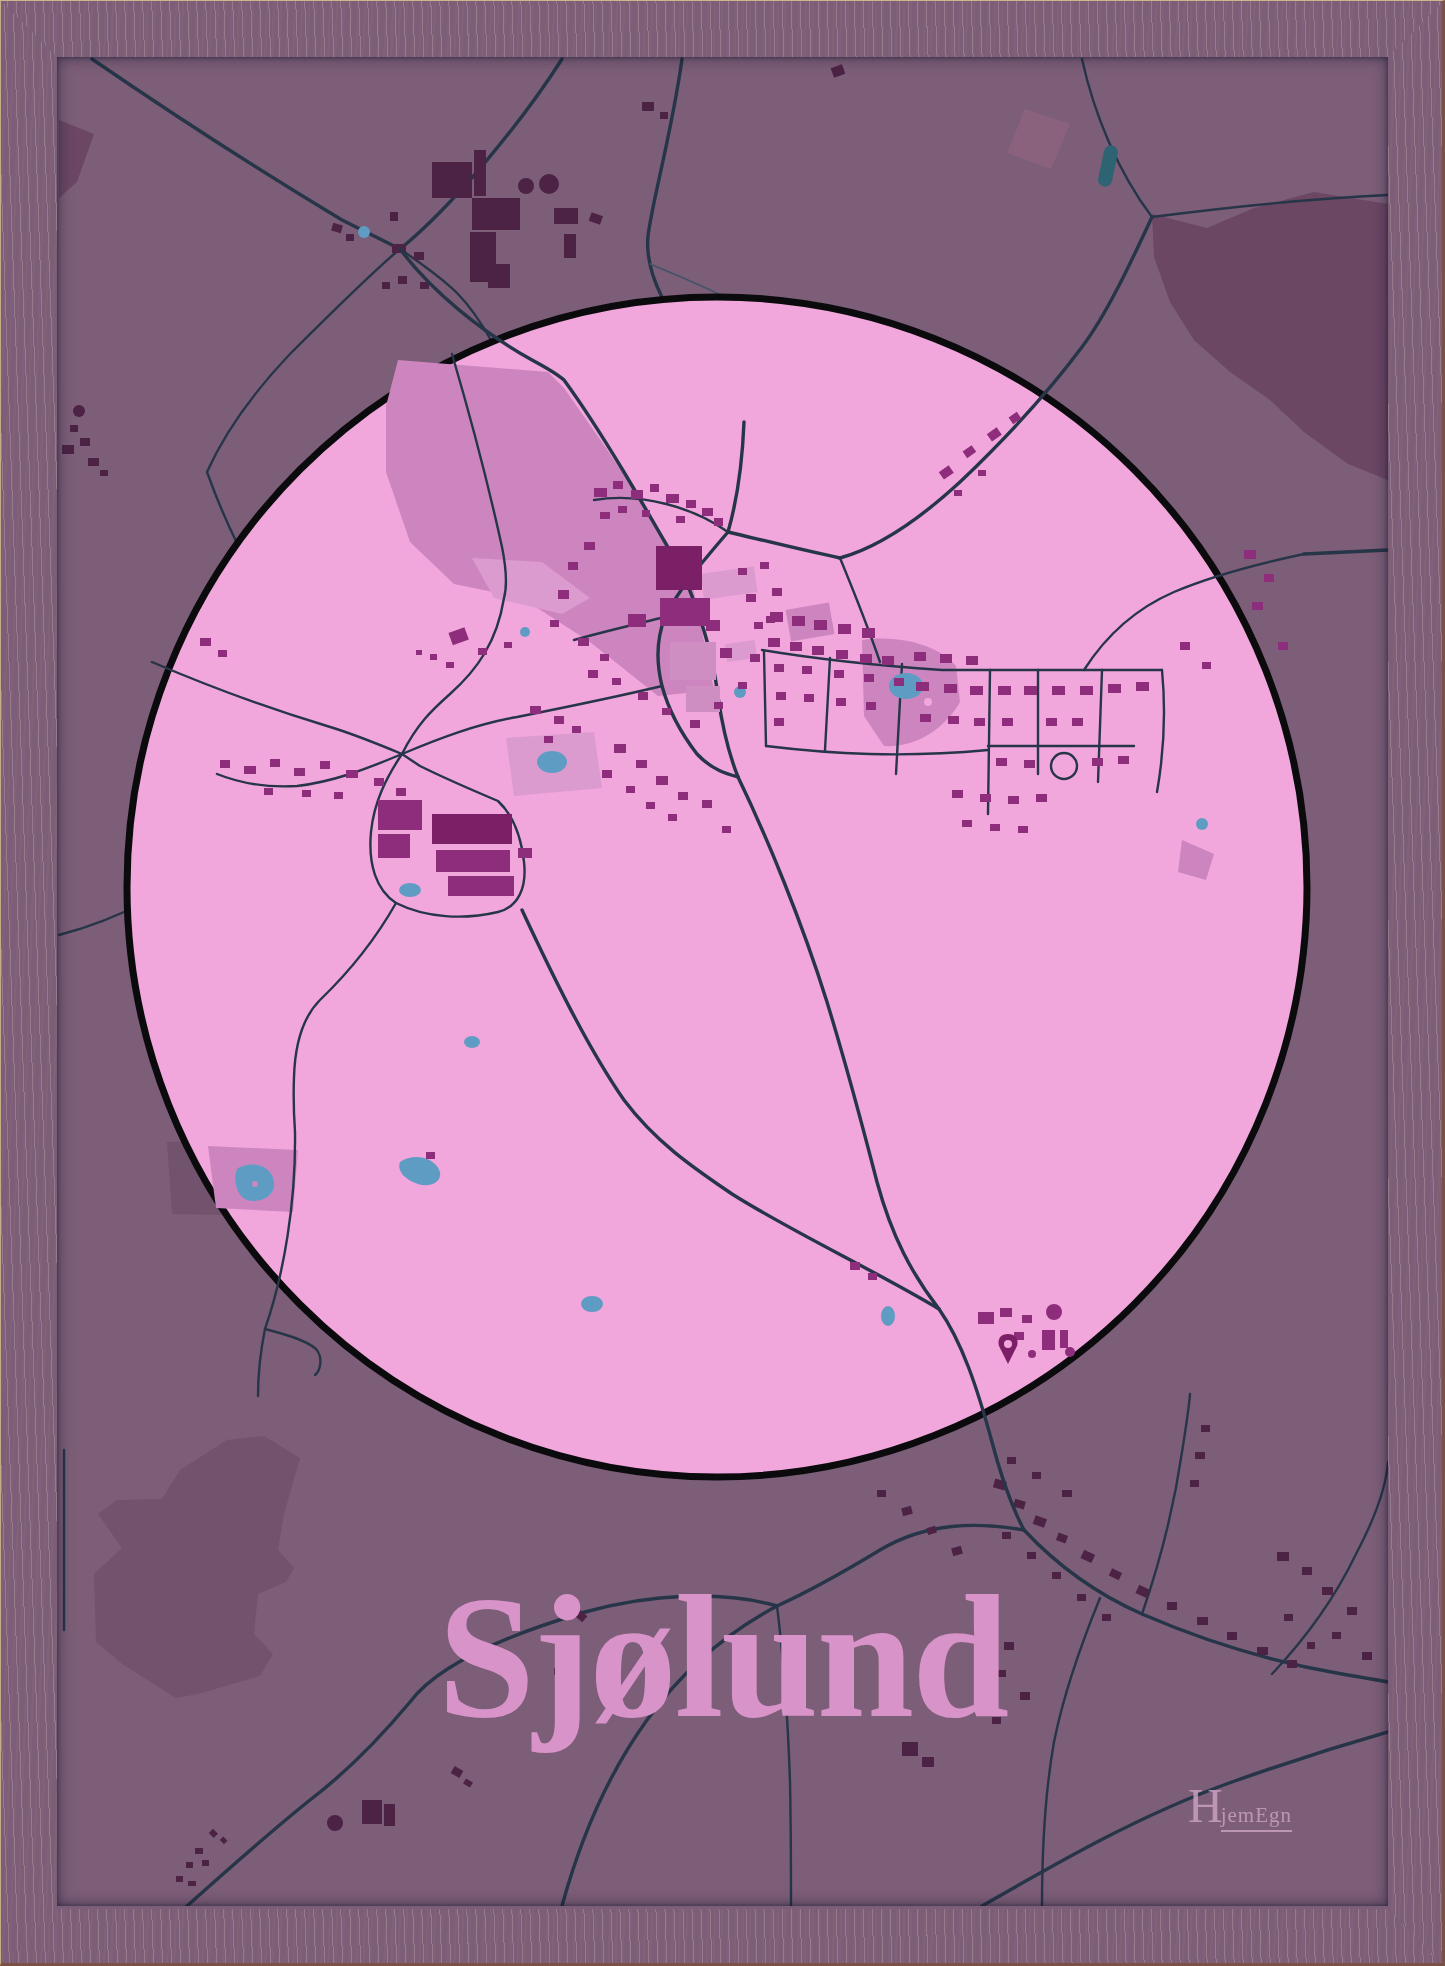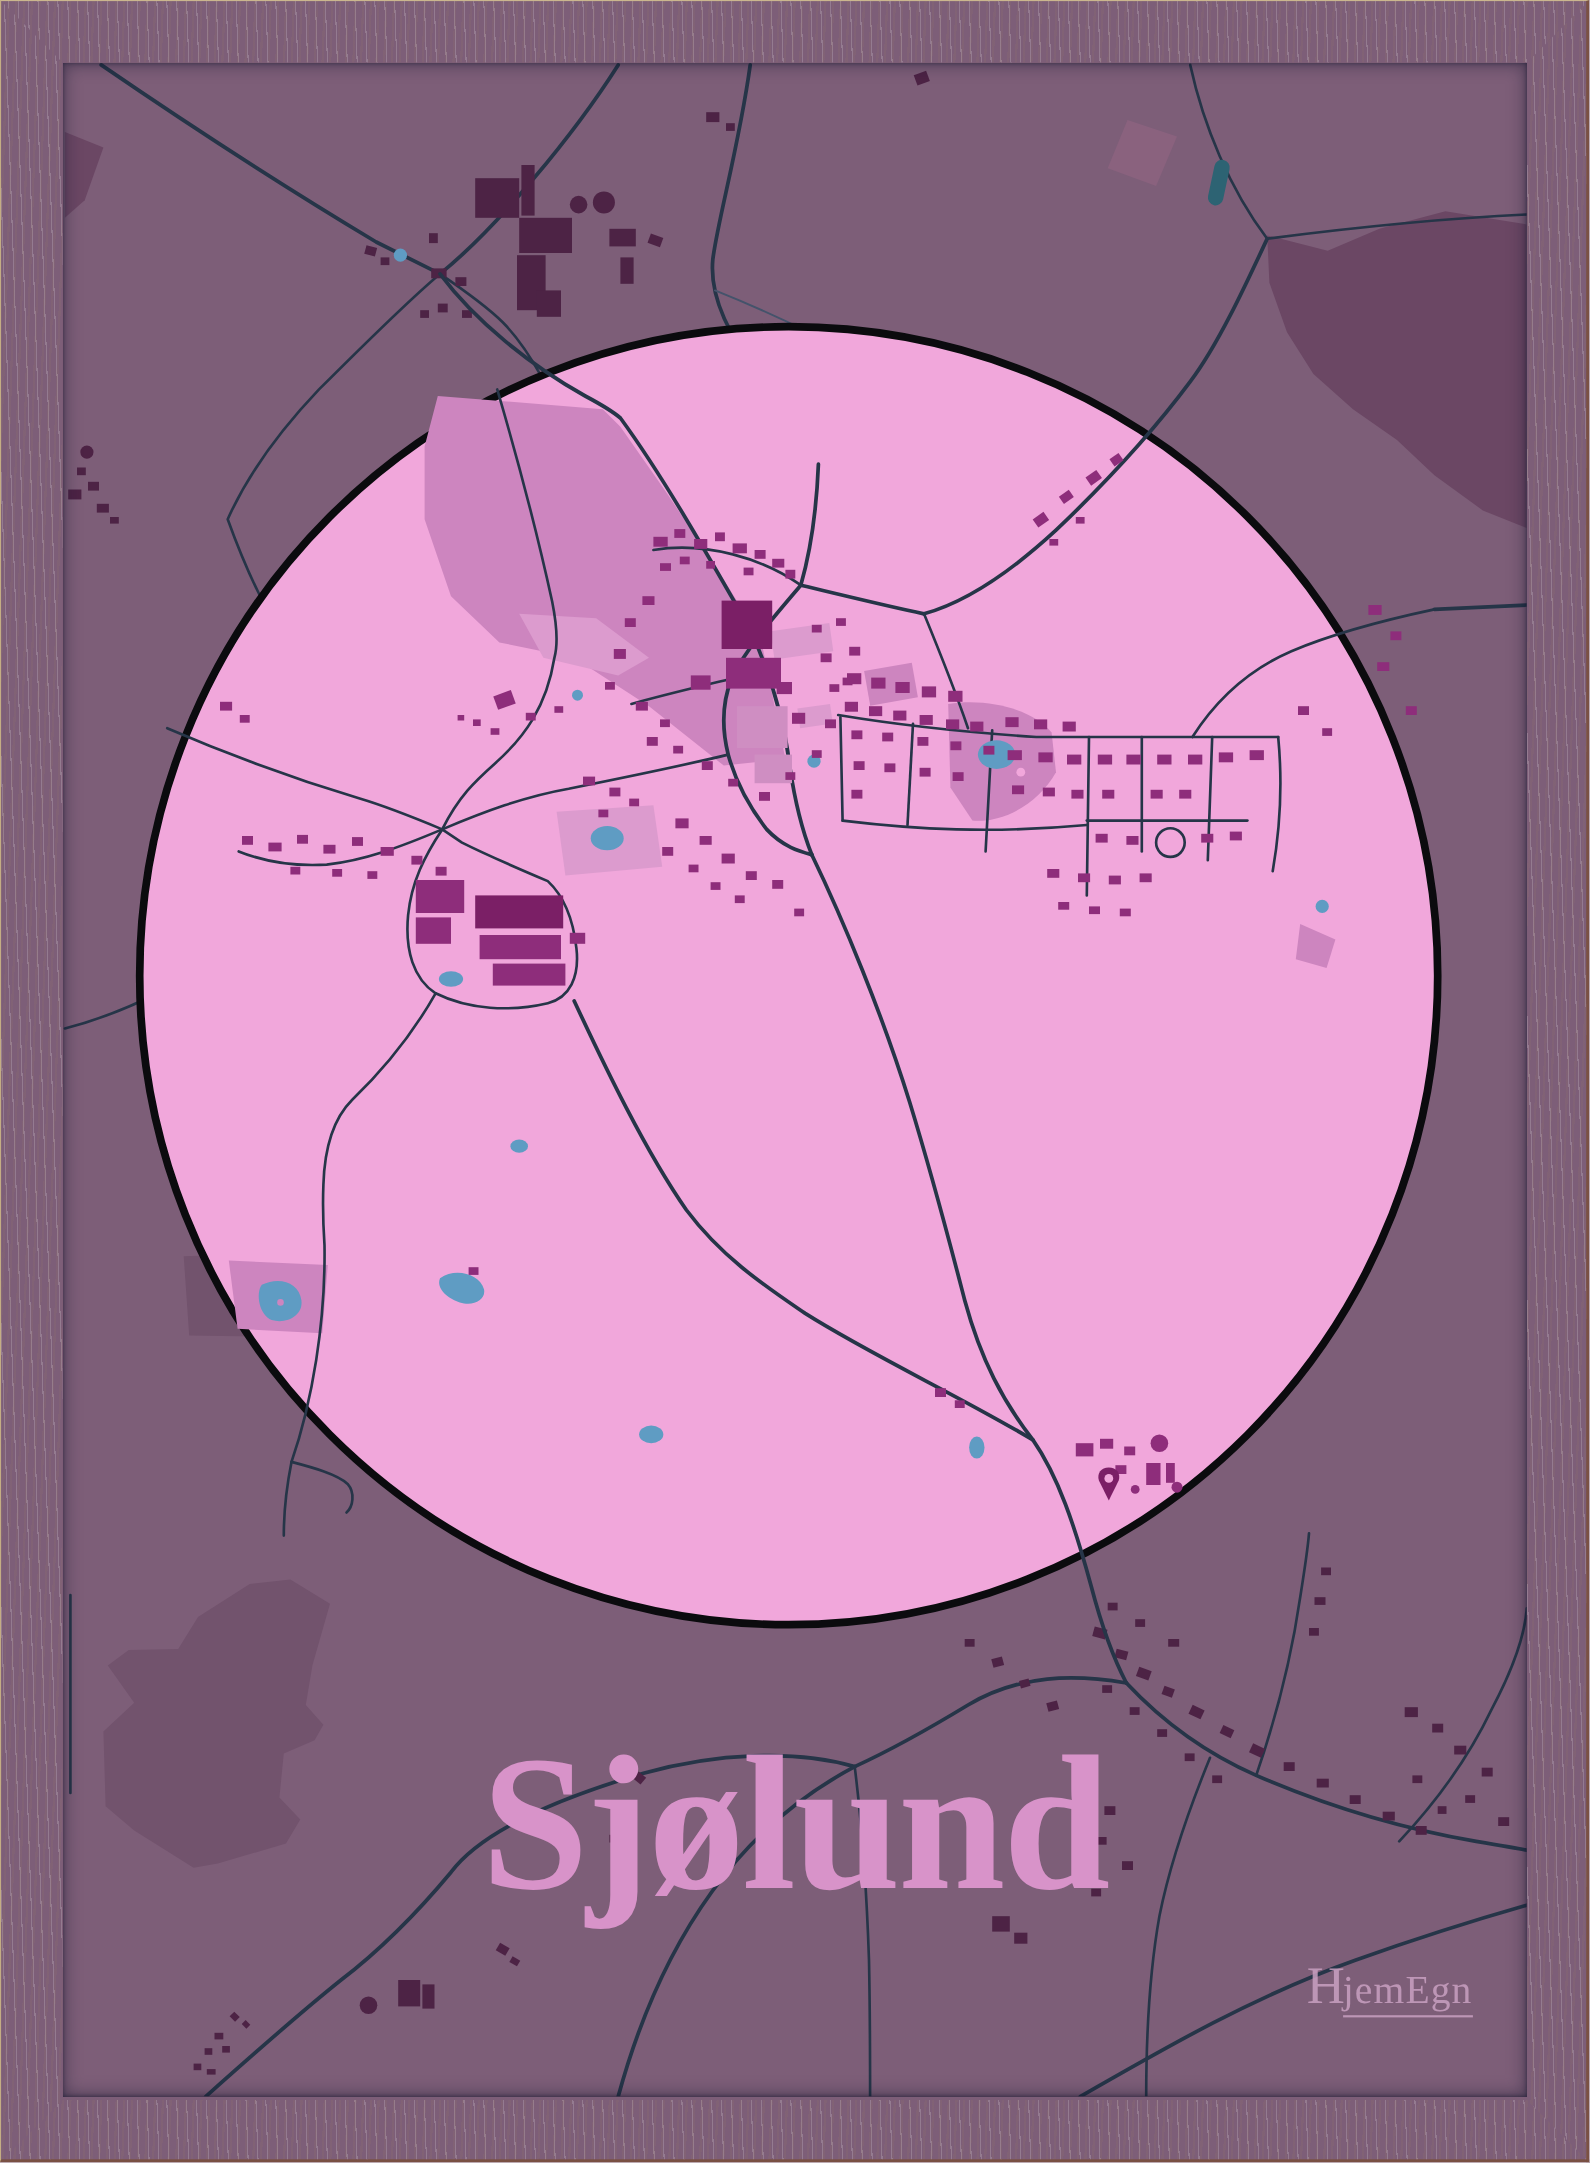--- a/index.html
+++ b/index.html
@@ -42,21 +42,21 @@
   .btd{fill:var(--bld-town-dark,#7b1f66);}
   .btl{fill:var(--bld-town-light,#cf8ec2);}
   .pond{fill:var(--pond,#5f9cc3);}
   .teal{fill:var(--water-teal,#2d6373);}
   
   .poster-title{position:absolute;left:0;top:1570px;width:100%;text-align:center;z-index:20;
     font-family:"Liberation Serif",serif;font-weight:bold;font-size:175px;line-height:1;
     letter-spacing:-2px;color:var(--title-color,#d893c9);}
   .brand-logo{position:absolute;left:1188px;top:1782px;z-index:20;color:var(--logo-color,#c9a0c1);opacity:.85;white-space:nowrap;}
   .brand-logo .lg-h{font-family:"Liberation Serif",serif;font-size:48px;line-height:1;font-weight:normal;}
-  .brand-logo .lg-rest{font-family:"Liberation Serif",serif;font-size:36px;letter-spacing:1px;
+  .brand-logo .lg-rest{font-family:"Liberation Serif",serif;font-size:21px;letter-spacing:1px;
     border-bottom:2px solid var(--logo-color,#c9a0c1);padding-bottom:3px;margin-left:-2px;}
 </style>
 </head>
 <body>
 
 <div class="poster">
 
   <div class="artwork">
     <svg viewBox="55 55 1331 1849" preserveAspectRatio="none">
 

